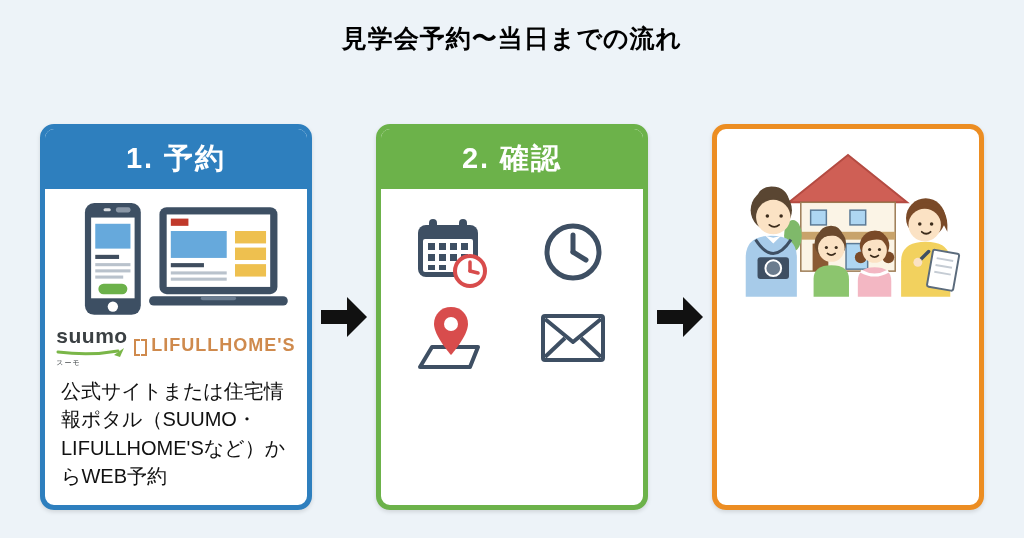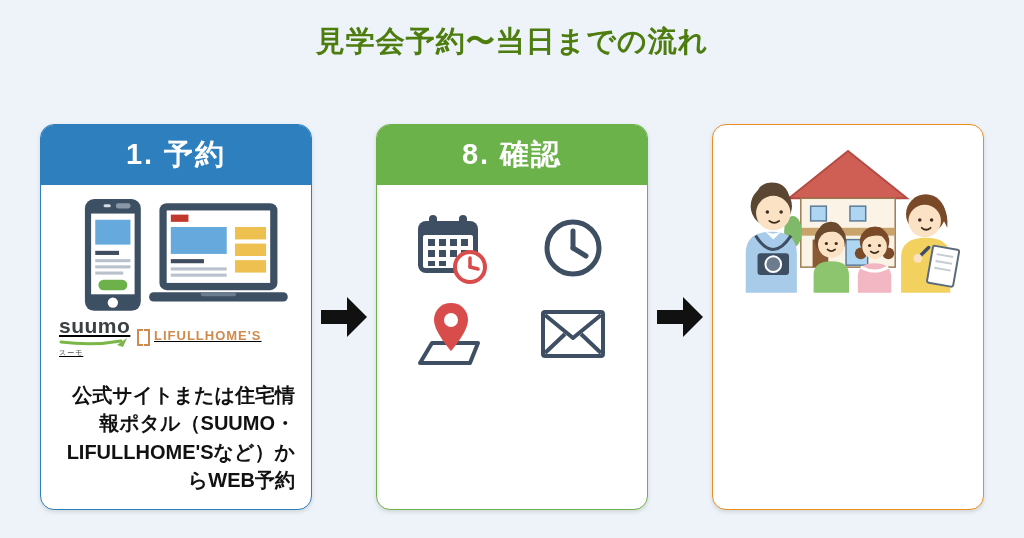--- a/index.html
+++ b/index.html
@@ -6,68 +6,68 @@
   body{
     width:1024px;height:538px;
     background:#edf3f8;
     font-family:"Liberation Sans","DejaVu Sans",sans-serif;
     overflow:hidden;
   }
   .stage{width:1024px;height:538px;position:relative;}
   .page-title{
     position:absolute;top:22px;left:0;width:100%;
     text-align:center;
-    font-size:29px;font-weight:800;color:#4d7c0f;
+    font-size:25px;font-weight:800;color:#000000;
     letter-spacing:1px;
   }
   .flow{
     position:absolute;top:124px;left:40px;width:944px;height:386px;
     display:flex;align-items:center;justify-content:space-between;
   }
   .panel{
     width:272px;height:386px;box-sizing:border-box;
-    background:#fff;border:1px solid #701a75;border-radius:14px;
+    background:#fff;border:5px solid #701a75;border-radius:14px;
     display:flex;flex-direction:column;overflow:hidden;
     box-shadow:0 2px 4px rgba(0,0,0,0.12);
   }
   .panel-header{
     height:60px;flex:0 0 60px;
     display:flex;align-items:center;justify-content:center;
     color:#fff;font-size:29px;font-weight:800;
     border-radius:7px 7px 0 0;
     letter-spacing:2px;
   }
   .panel-body{
     flex:1;display:flex;flex-direction:column;align-items:center;
     padding:12px 16px 14px;
   }
   .panel-text{
     width:100%;margin-top:auto;
-    font-size:20px;font-weight:700;color:#111;
-    line-height:1.43;text-align:right;
+    font-size:20px;font-weight:400;color:#111;
+    line-height:1.43;text-align:left;
   }
   .arrow{flex:0 0 46px;display:flex;justify-content:center;}
   
   .logo-row{
-    width:100%;display:flex;align-items:center;justify-content:flex-start;
-    padding:0 2px;box-sizing:border-box;text-decoration:underline;
+    width:100%;display:flex;align-items:center;justify-content:center;
+    margin-top:6px;padding:0 2px;box-sizing:border-box;
   }
   .suumo{display:flex;flex-direction:column;line-height:1;}
   .suumo-word{font-size:21px;font-weight:800;color:#3b4043;letter-spacing:0.5px;}
   .suumo-sub{font-size:7px;color:#3b4043;margin-top:1px;letter-spacing:1px;}
   .lifull{display:flex;align-items:center;gap:4px;}
   .lifull-bracket{
     width:13px;height:13px;position:relative;flex:0 0 13px;
   }
   .lifull-bracket:before,.lifull-bracket:after{
     content:"";position:absolute;width:4px;height:13px;border:2.5px solid #cf8a4d;
   }
   .lifull-bracket:before{left:0;border-right:none;}
   .lifull-bracket:after{right:0;border-left:none;}
-  .lifull-word{font-size:13px;font-weight:800;color:#cf8a4d;letter-spacing:1px;}
+  .lifull-word{font-size:18px;font-weight:800;color:#cf8a4d;letter-spacing:1px;}
   
   .icon-grid{
     display:grid;grid-template-columns:repeat(2,86px);
     gap:16px 36px;margin-top:14px;
   }
   .icon-cell{display:flex;align-items:center;justify-content:center;}
 </style>
 </head>
 <body style="background: rgb(237, 243, 248);">
 
@@ -132,21 +132,21 @@
       </div>
     </div>
 
     <div class="arrow">
       <svg width="46" height="42" viewBox="0 0 46 42">
         <polygon points="0,14 26,14 26,1 46,21 26,41 26,28 0,28" fill="#111111"></polygon>
       </svg>
     </div>
 
     <div class="panel" style="border-color: rgb(108, 178, 74);">
-      <div class="panel-header" style="background: rgb(108, 178, 74);">8. 確認</div>
+      <div class="panel-header" style="background: rgb(108, 178, 74);">2. 確認</div>
       <div class="panel-body">
         <div class="icon-grid">
           <div class="icon-cell">
             <svg width="78" height="74" viewBox="0 0 78 74">
               <rect x="17" y="4" width="8" height="16" rx="4" fill="#3e4f63"></rect>
               <rect x="47" y="4" width="8" height="16" rx="4" fill="#3e4f63"></rect>
               <rect x="6" y="10" width="60" height="52" rx="8" fill="#3e4f63"></rect>
               <rect x="11" y="24" width="50" height="33" rx="2" fill="#ffffff"></rect>
               <g fill="#3e4f63">
                 <rect x="16" y="28" width="7" height="7"></rect>

